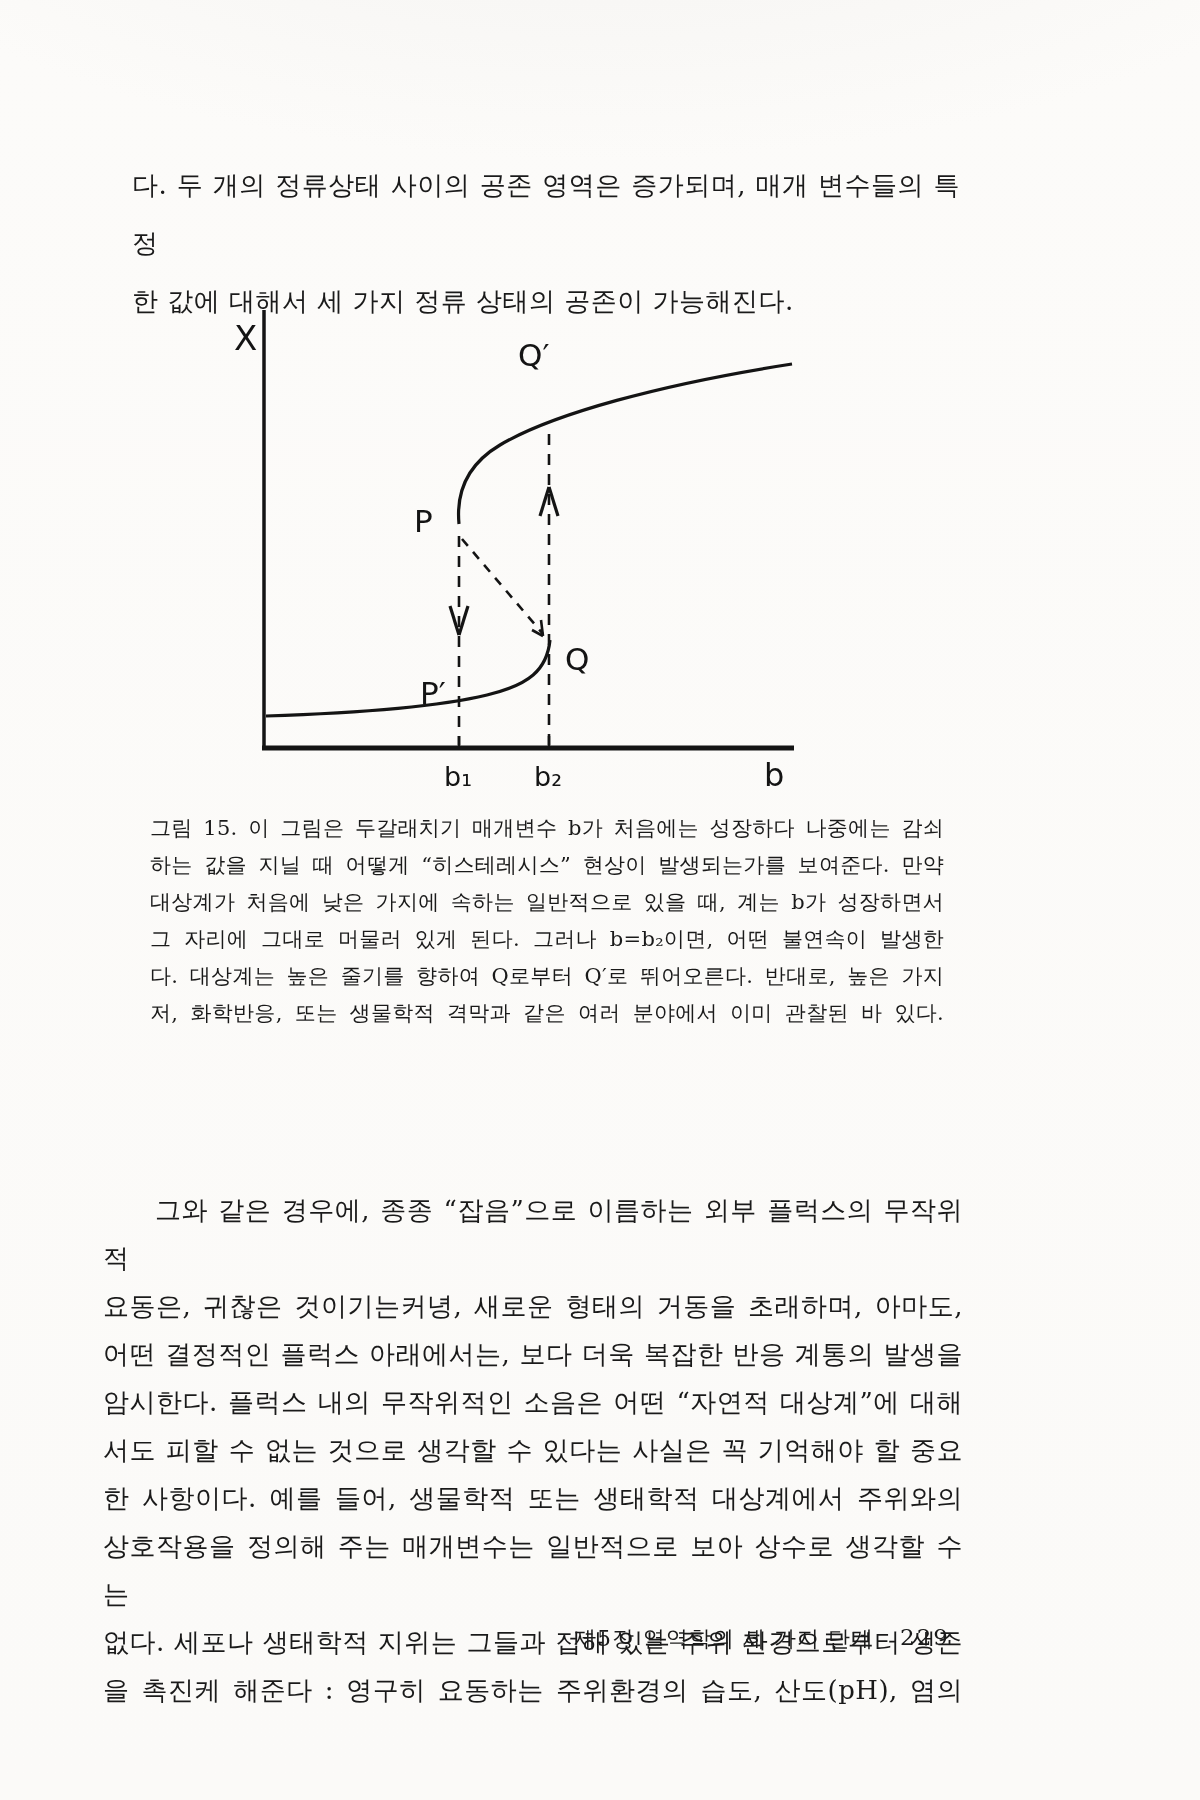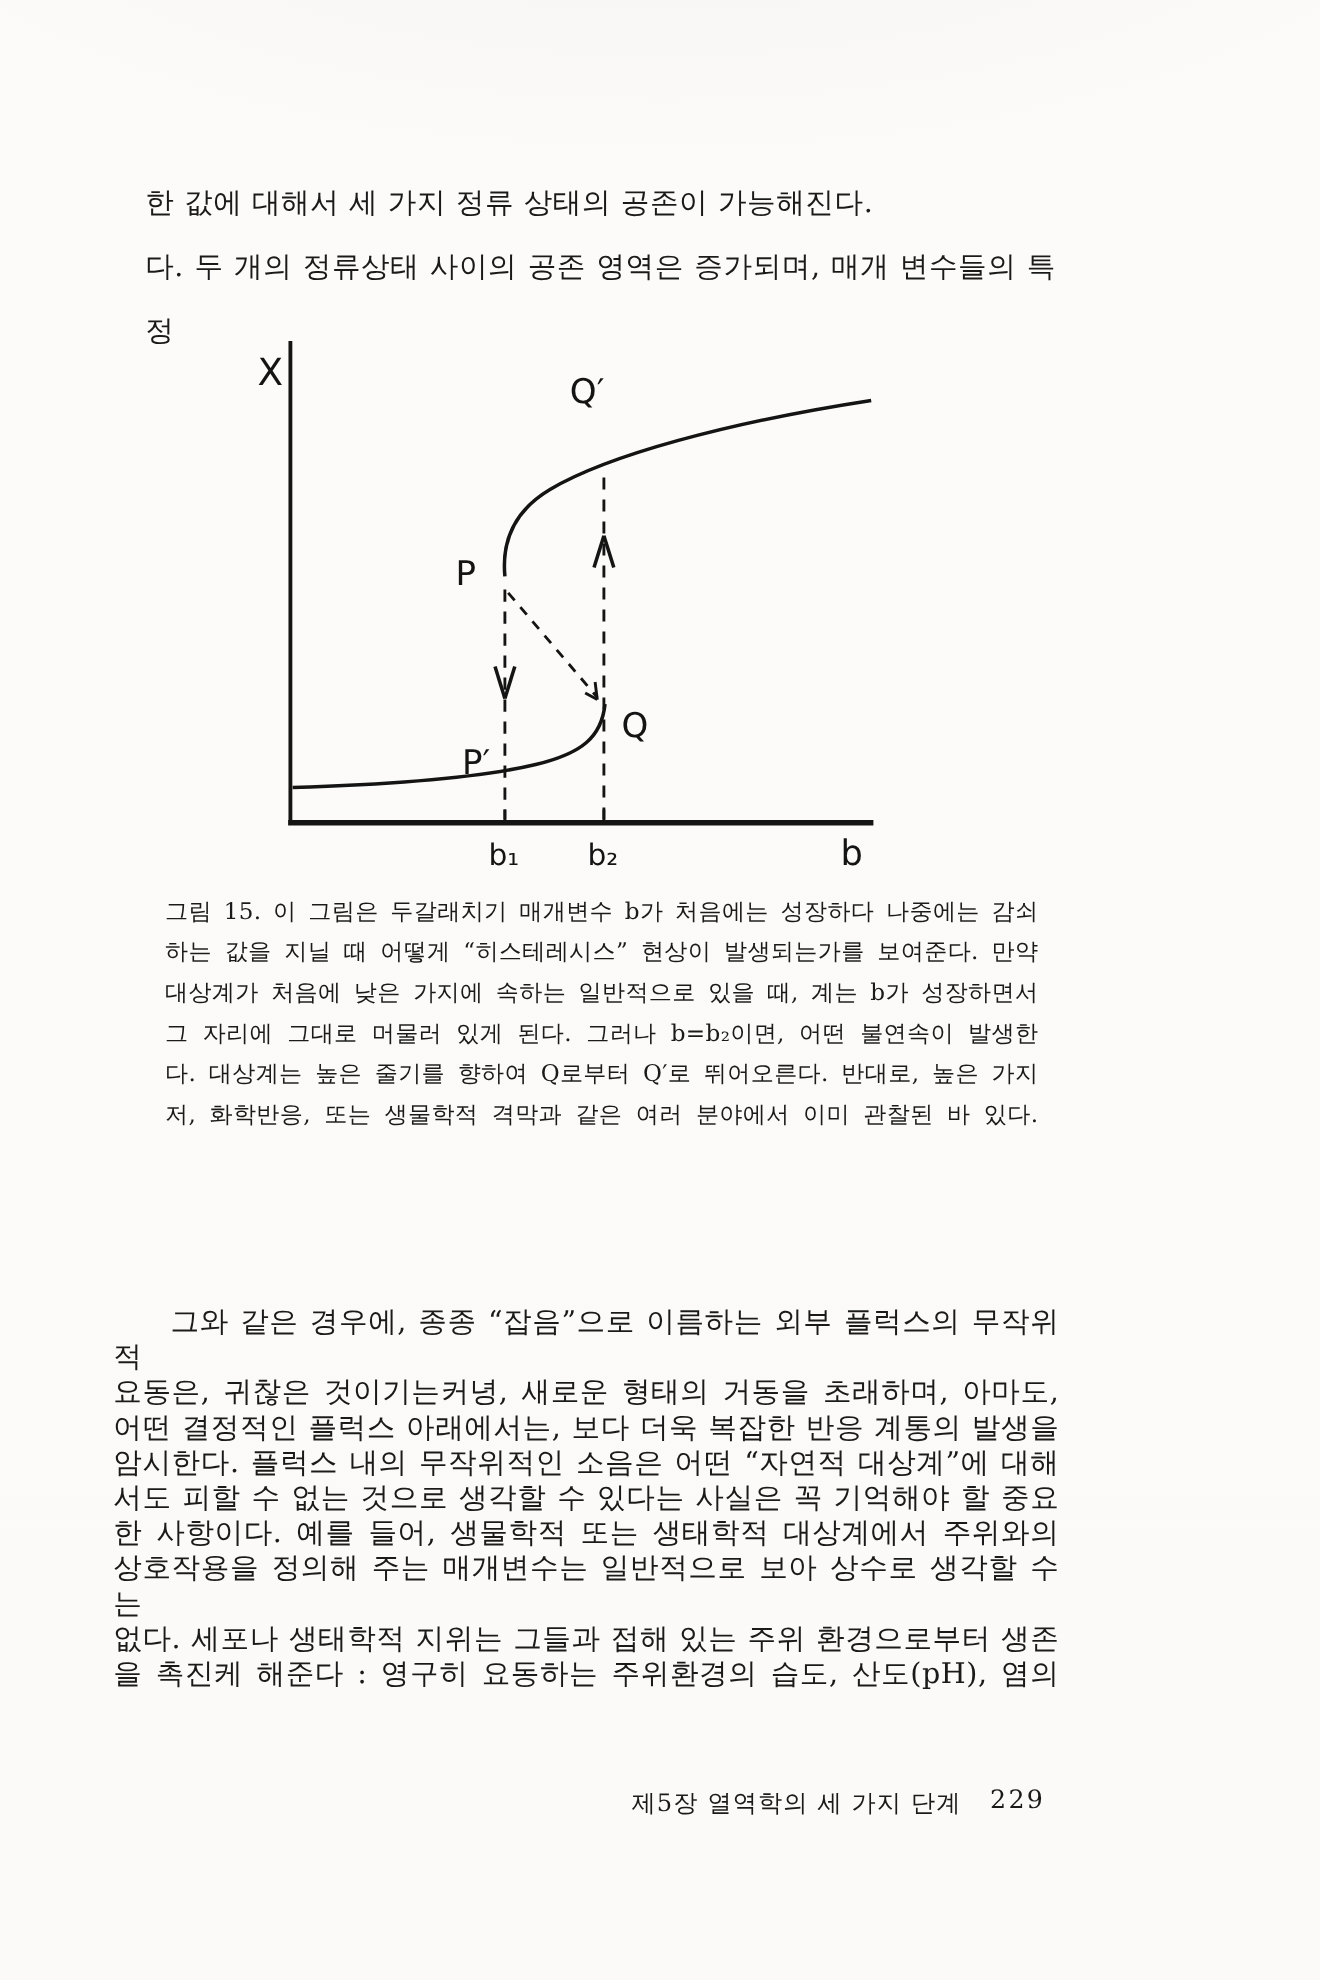--- a/index.html
+++ b/index.html
@@ -18,40 +18,40 @@
   .textblock{position:absolute;}
   .line{
     white-space:normal;
     text-align:justify;
     text-align-last:justify;
     color:#1a1a1a;
   }
   .line.last{text-align-last:left;}
   .intro{left:132px;top:156px;width:828px;font-size:26px;line-height:58px;letter-spacing:.5px;}
   .caption{left:150px;top:810px;width:794px;font-size:21px;line-height:37px;letter-spacing:.3px;}
-  .bodytext{left:103px;top:1186px;width:860px;font-size:26px;line-height:32px;letter-spacing:.5px;}
+  .bodytext{left:103px;top:1186px;width:860px;font-size:26px;line-height:48px;letter-spacing:.5px;}
   .bodytext .line.first{text-indent:52px;}
   .figure{position:absolute;left:232px;top:292px;width:590px;height:500px;}
   .figure svg{width:100%;height:100%;}
   .fig-label{font-family:"DejaVu Sans","Liberation Sans",sans-serif;fill:#141414;}
   .footer{
     position:absolute;top:1624px;right:250px;
     font-size:22px;letter-spacing:1px;color:#1a1a1a;
     display:flex;align-items:flex-start;gap:26px;
   }
   .footer .pgnum{font-size:23px;letter-spacing:2px;}
 </style>
 </head>
 <body>
 
 <div class="sheet">
 
   <div class="textblock intro">
+    <div class="line">다. 두 개의 정류상태 사이의 공존 영역은 증가되며, 매개 변수들의 특정</div>
     <div class="line last">한 값에 대해서 세 가지 정류 상태의 공존이 가능해진다.</div>
-    <div class="line">다. 두 개의 정류상태 사이의 공존 영역은 증가되며, 매개 변수들의 특정</div>
   </div>
 
   <div class="figure">
     <svg viewBox="0 0 590 500">
 
       <line x1="32" y1="18" x2="32" y2="458" stroke="#141414" stroke-width="3.5"></line>
       <line x1="30" y1="456" x2="562" y2="456" stroke="#141414" stroke-width="5"></line>
 
       <line x1="227" y1="444" x2="227" y2="456" stroke="#141414" stroke-width="2.5"></line>
       <line x1="317" y1="444" x2="317" y2="456" stroke="#141414" stroke-width="2.5"></line>

